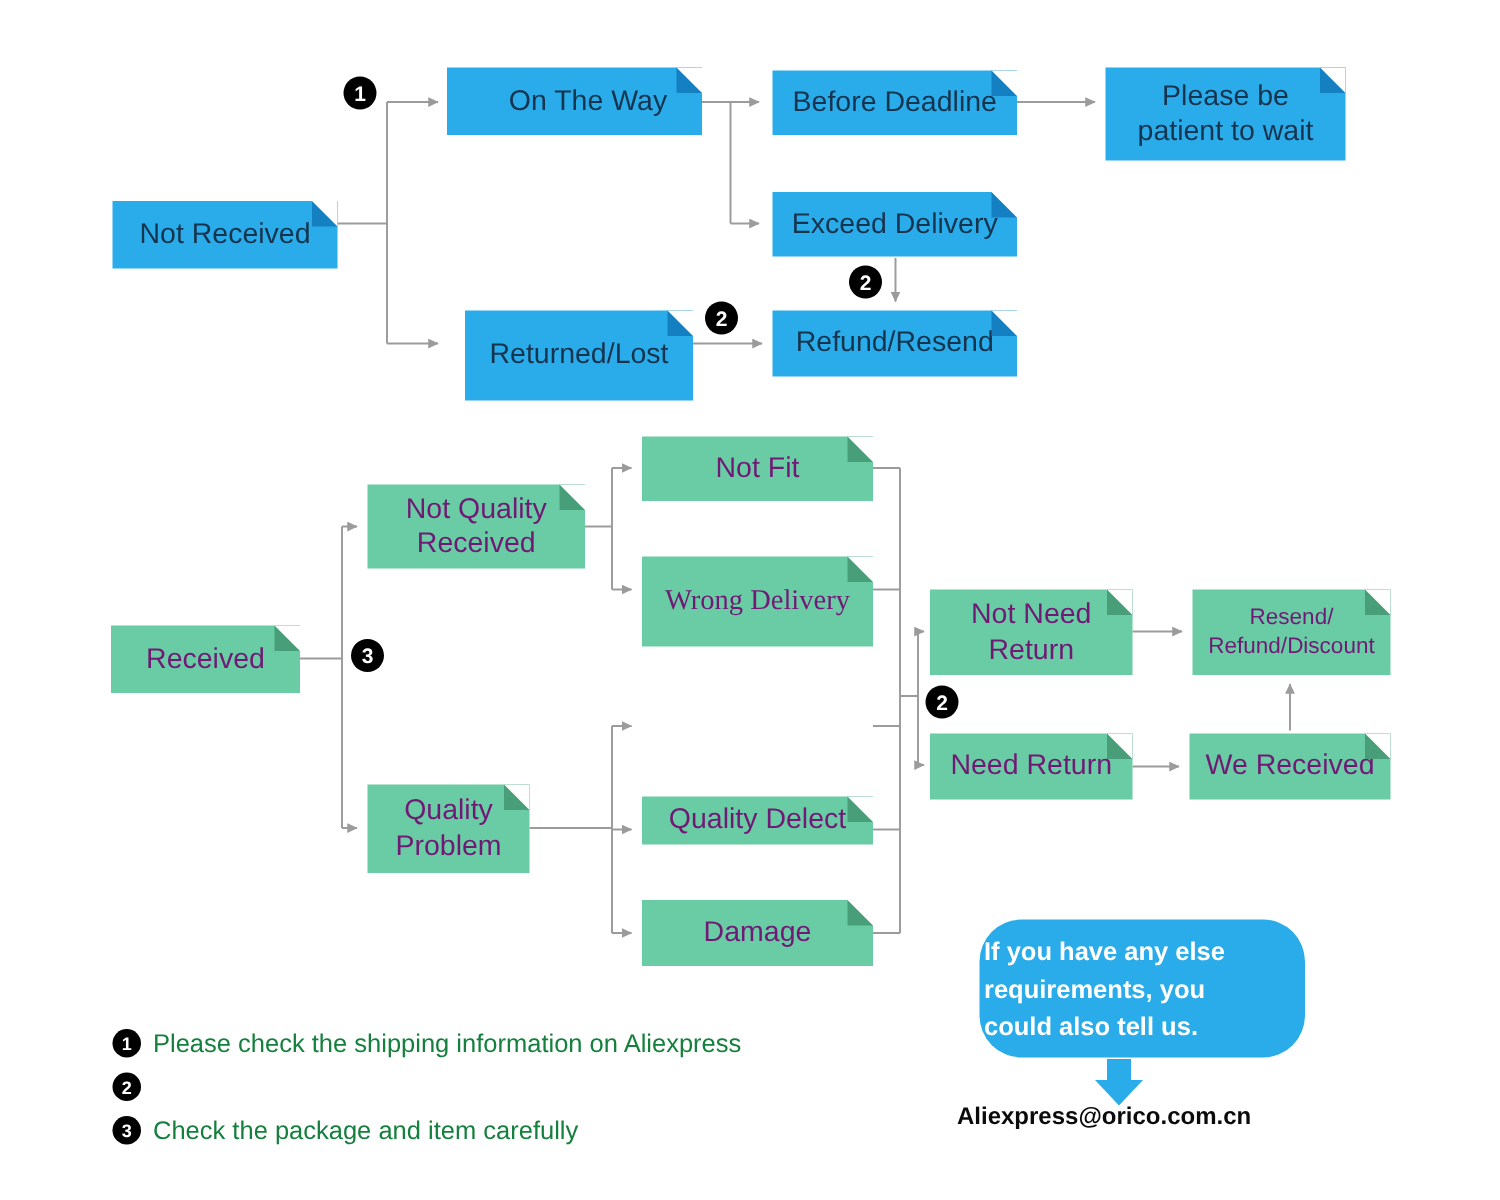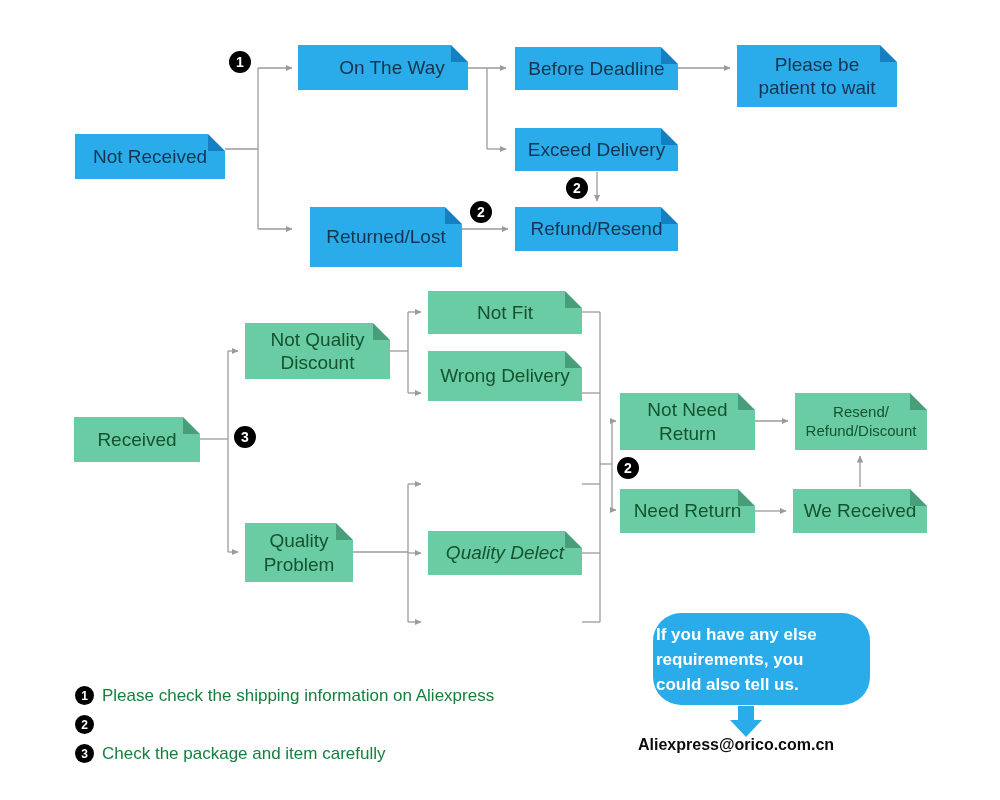--- a/index.html
+++ b/index.html
@@ -11,21 +11,21 @@
   #stage{
     position:relative;width:1000px;height:800px;background:#fff;overflow:hidden;
     font-family:"Liberation Sans",sans-serif;
   }
   .wires{position:absolute;left:0;top:0;}
   .note{
     position:absolute;display:flex;align-items:center;justify-content:center;
     text-align:center;font-size:19px;line-height:1.22;white-space:pre-line;
   }
   .note.blue{background:var(--blue);color:#17344F;}
-  .note.green{background:var(--green);color:#14532d;text-align:center;}
+  .note.green{background:var(--green);color:#701a75;text-align:center;}
   .note::before{
     content:"";position:absolute;top:0;right:0;width:0;height:0;
     border-style:solid;border-width:0 17px 17px 0;
   }
   .note.blue::before{border-color:#fff #fff var(--blue-fold) var(--blue-fold);}
   .note.green::before{border-color:#fff #fff var(--green-fold) var(--green-fold);}
   .note.small{font-size:15px;}
   .badge{
     position:absolute;width:22px;height:22px;border-radius:50%;background:#000;
     color:#fff;font-size:14px;font-weight:bold;display:flex;align-items:center;
@@ -122,26 +122,27 @@
   <div class="note blue" style="left:298px;top:45px;width:152px;height:45px;padding-left:18px;">On The Way</div>
   <div class="note blue" style="left:515px;top:47px;width:163px;height:43px;">Before Deadline</div>
   <div class="note blue" style="left:737px;top:45px;width:160px;height:62px;">Please be
 patient to wait</div>
   <div class="note blue" style="left:515px;top:128px;width:163px;height:43px;">Exceed Delivery</div>
   <div class="note blue" style="left:298px;top:207px;width:152px;height:60px;margin-left:12px;">Returned/Lost</div>
   <div class="note blue" style="left:515px;top:207px;width:163px;height:44px;">Refund/Resend</div>
 
   <div class="note green" style="left:74px;top:417px;width:126px;height:45px;">Received</div>
   <div class="note green" style="left:245px;top:323px;width:145px;height:56px;">Not Quality
-Discount</div>
+Received</div>
   <div class="note green" style="left:245px;top:523px;width:108px;height:59px;">Quality
 Problem</div>
   <div class="note green" style="left:428px;top:291px;width:154px;height:43px;">Not Fit</div>
-  <div class="note green" style="left:428px;top:351px;width:154px;height:50px;">Wrong Delivery</div>
-  <div class="note green" style="left:428px;top:531px;width:154px;height:44px;font-style:italic;">Quality Delect</div>
+  <div class="note green" style="left:428px;top:371px;width:154px;height:60px;font-family:Liberation Serif, serif;">Wrong Delivery</div>
+  <div class="note green" style="left:428px;top:531px;width:154px;height:32px;">Quality Delect</div>
+  <div class="note green" style="left:428px;top:600px;width:154px;height:44px;">Damage</div>
   <div class="note green" style="left:620px;top:393px;width:135px;height:57px;">Not Need
 Return</div>
   <div class="note green small" style="left:795px;top:393px;width:132px;height:57px;">Resend/
 Refund/Discount</div>
   <div class="note green" style="left:620px;top:489px;width:135px;height:44px;">Need Return</div>
   <div class="note green" style="left:793px;top:489px;width:134px;height:44px;">We Received</div>
 
   <div class="badge" style="left:229px;top:51px;">1</div>
   <div class="badge" style="left:566px;top:177px;">2</div>
   <div class="badge" style="left:470px;top:201px;">2</div>

